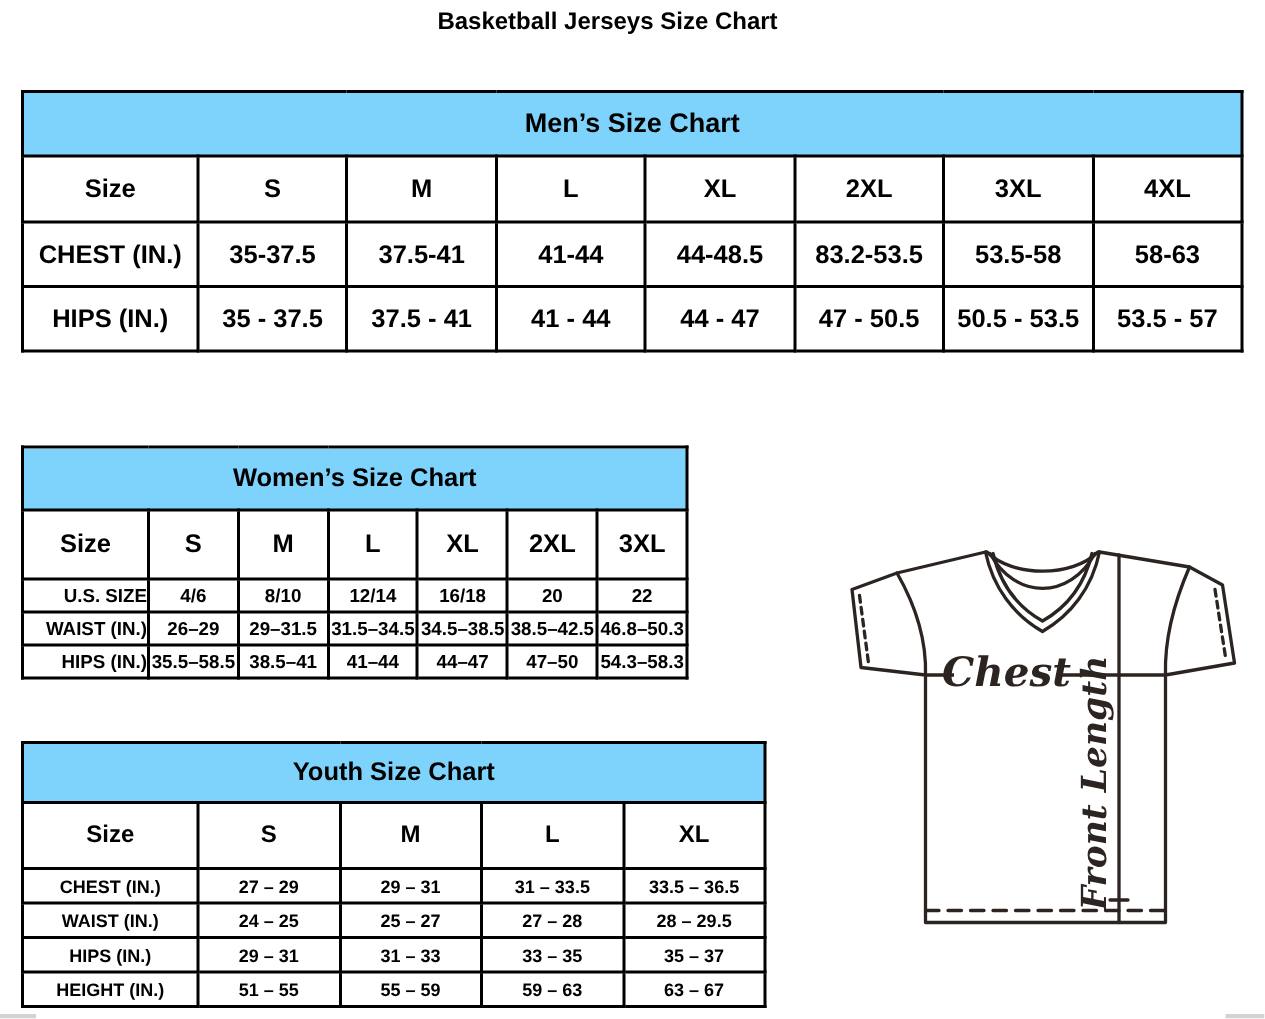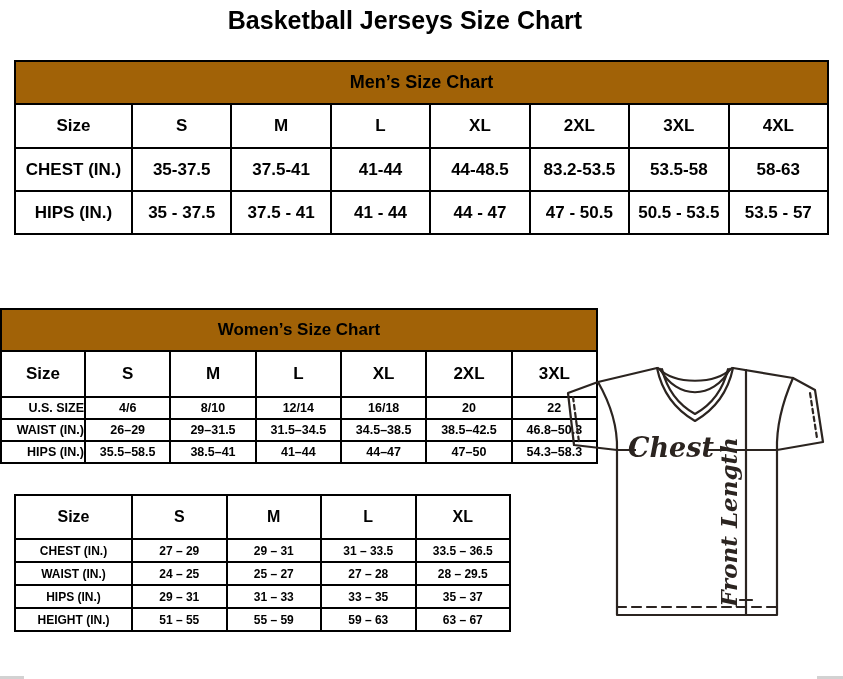--- a/index.html
+++ b/index.html
@@ -1,37 +1,37 @@
 <!DOCTYPE html>
 <html><head>
 <meta charset="utf-8">
 <style>
   * { margin:0; padding:0; box-sizing:border-box; }
   html,body { width:843px; height:679px; background:#ffffff; overflow:hidden;
               font-family:"Liberation Sans", sans-serif; color:#000; }
   .page { position:relative; width:843px; height:679px; }
 
   .page-title { position:absolute; top:6px; left:0; width:810px; text-align:center;
-                font-size:25px; font-weight:bold; letter-spacing:0; }
+                font-size:16px; font-weight:bold; letter-spacing:0; }
 
   .tblwrap { position:absolute; }
   table { border-collapse:collapse; table-layout:fixed; width:100%; }
   td { border:2px solid #000; text-align:center; vertical-align:middle;
        font-weight:bold; overflow:hidden; white-space:nowrap; }
-  .chart-head td { background:#a16207; font-size:18px; }
+  .chart-head td { background:#7dd3fc; font-size:18px; }
 
   
   .men { left:14px; top:60px; width:815px; }
   .men .chart-head td { height:43px; }
   .men .size-row td { height:44px; font-size:17px; }
   .men .data-row td { height:43px; font-size:17px; }
   .men .row-label { font-size:16px; }
 
   
-  .women { left:0; top:297px; width:598px;margin-top:11px; }
+  .women { left:14px; top:297px; width:445px; }
   .women .chart-head td { height:42px; font-size:17px; }
   .women .size-row td { height:46px; font-size:17px; }
   .women .data-row td { height:22px; font-size:12.5px; }
   .women .row-label { font-size:12px;text-align:right; }
 
   
   .youth { left:14px; top:494px; width:497px; }
   .youth .chart-head td { height:40px; font-size:17px; }
   .youth .size-row td { height:44px; font-size:16px; }
   .youth .data-row td { height:23px; font-size:12px; }
@@ -162,20 +162,23 @@
   <div class="tblwrap youth">
     <table>
       <colgroup>
           <col style="width:117px">
           <col>
           <col>
           <col>
           <col>
         </colgroup>
       <tbody>
+        <tr class="chart-head">
+          <td colspan="5">Youth Size Chart</td>
+        </tr>
         <tr class="size-row">
           <td>Size</td>
           <td>S</td>
           <td>M</td>
           <td>L</td>
           <td>XL</td>
         </tr>
         <tr class="data-row">
           <td class="row-label">CHEST (IN.)</td>
           <td>27 – 29</td>

